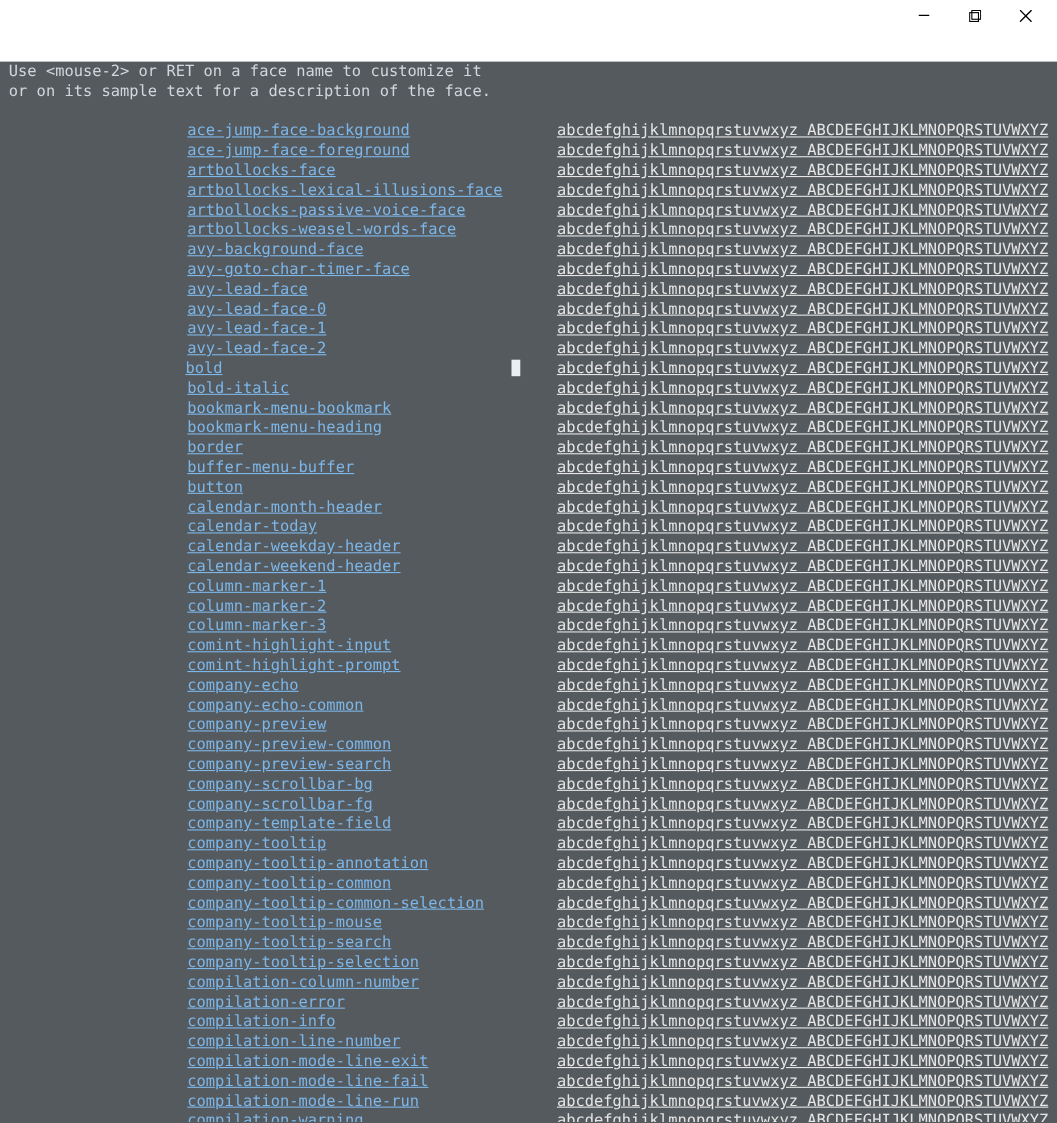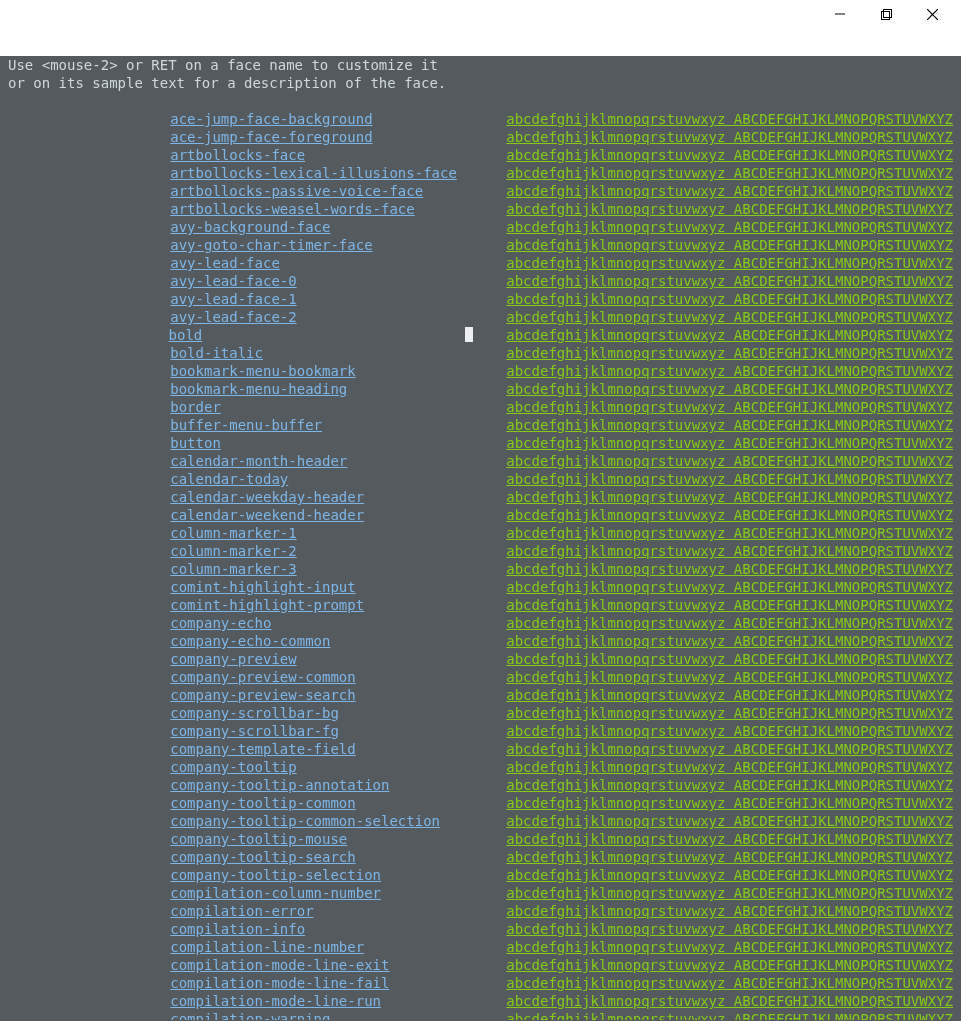--- a/index.html
+++ b/index.html
@@ -59,21 +59,21 @@
   }
   .cursor-block {
     display: inline-block;
     width: 8px;
     height: 15px;
     background: #eceff1;
     vertical-align: top;
     margin-top: 1px;
   }
   .sample {
-    color: #84cc16;
+    color: #e5e5e5;
     text-decoration: underline;
   }
   .modeline {
     position: absolute;
     bottom: 0;
     left: 0;
     width: 100%;
     height: 24px;
     background: #3d4144;
     color: #a0b0b8;

